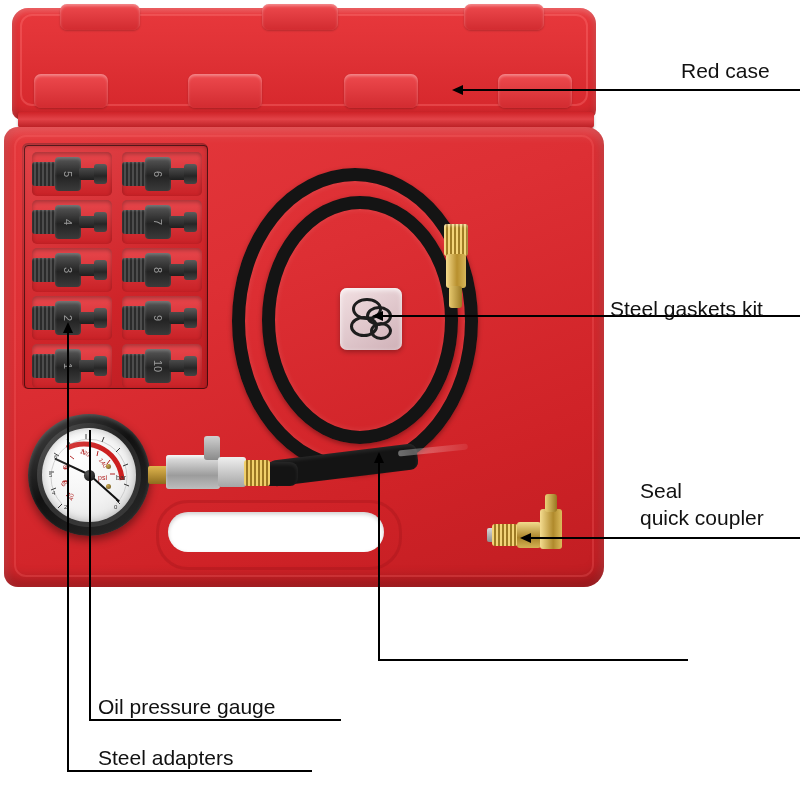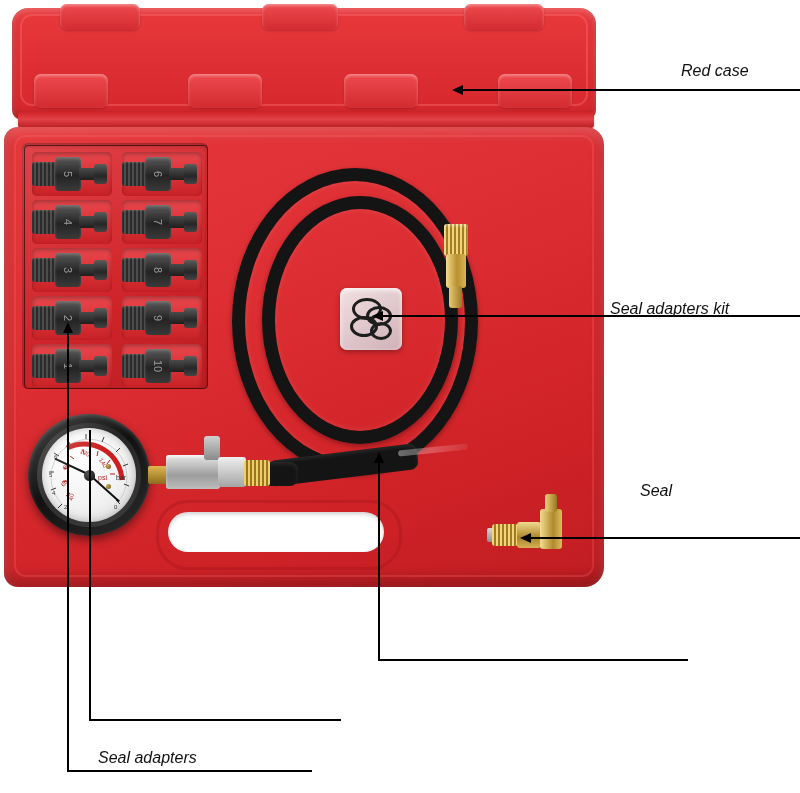--- a/index.html
+++ b/index.html
@@ -139,22 +139,22 @@
 
   
   .lead{position:absolute;background:#000;}
   .lead-h{height:1.6px;}
   .lead-v{width:1.6px;}
   .arrow{position:absolute;width:0;height:0;}
   .arrow-left{border-top:5px solid transparent;border-bottom:5px solid transparent;
        border-right:11px solid #000;}
   .arrow-up{border-left:5px solid transparent;border-right:5px solid transparent;
        border-bottom:11px solid #000;}
-  .label{position:absolute;color:#111;font-size:16px;line-height:26px;white-space:nowrap;
-       font-family:"Liberation Sans",sans-serif;font-style:italic;}
+  .label{position:absolute;color:#111;font-size:21px;line-height:26px;white-space:nowrap;
+       font-family:"Liberation Sans",sans-serif;}
 </style>
 </head>
 <body>
 
 <div id="stage">
 
   <div id="photo">
 
     <div class="lid">
       <div class="lid-inner"></div>
@@ -351,32 +351,34 @@
     <div class="elb-top"></div>
 
   </div>
 
   <div class="lead lead-h" style="left:462px;top:89px;width:338px;"></div>
   <div class="arrow arrow-left" style="left:452px;top:85px;"></div>
   <div class="label" style="left:681px;top:58px;">Red case</div>
 
   <div class="lead lead-h" style="left:380px;top:315px;width:420px;"></div>
   <div class="arrow arrow-left" style="left:372px;top:311px;"></div>
-  <div class="label" style="left:610px;top:296px;">Seal adapters kit</div>
+  <div class="label" style="left:610px;top:296px;">Steel gaskets kit</div>
 
   <div class="lead lead-h" style="left:528px;top:537px;width:272px;"></div>
   <div class="arrow arrow-left" style="left:520px;top:533px;"></div>
   <div class="label" style="left:640px;top:478px;">Seal</div>
+  <div class="label" style="left:640px;top:505px;">quick coupler</div>
 
   <div class="lead lead-v" style="left:378px;top:460px;height:170px;"></div>
   <div class="lead lead-h" style="left:378px;top:659px;width:310px;"></div>
   <div class="lead lead-v" style="left:378px;top:630px;height:30px;"></div>
   <div class="arrow arrow-up" style="left:374px;top:452px;"></div>
 
   <div class="lead lead-v" style="left:89px;top:430px;height:290px;"></div>
   <div class="lead lead-h" style="left:89px;top:719px;width:252px;"></div>
+  <div class="label" style="left:98px;top:694px;">Oil pressure gauge</div>
 
   <div class="lead lead-v" style="left:67px;top:330px;height:441px;"></div>
   <div class="lead lead-h" style="left:67px;top:770px;width:245px;"></div>
   <div class="arrow arrow-up" style="left:63px;top:322px;"></div>
-  <div class="label" style="left:98px;top:745px;">Seal adapters</div>
+  <div class="label" style="left:98px;top:745px;">Steel adapters</div>
 
 </div>
 
 </body></html>

